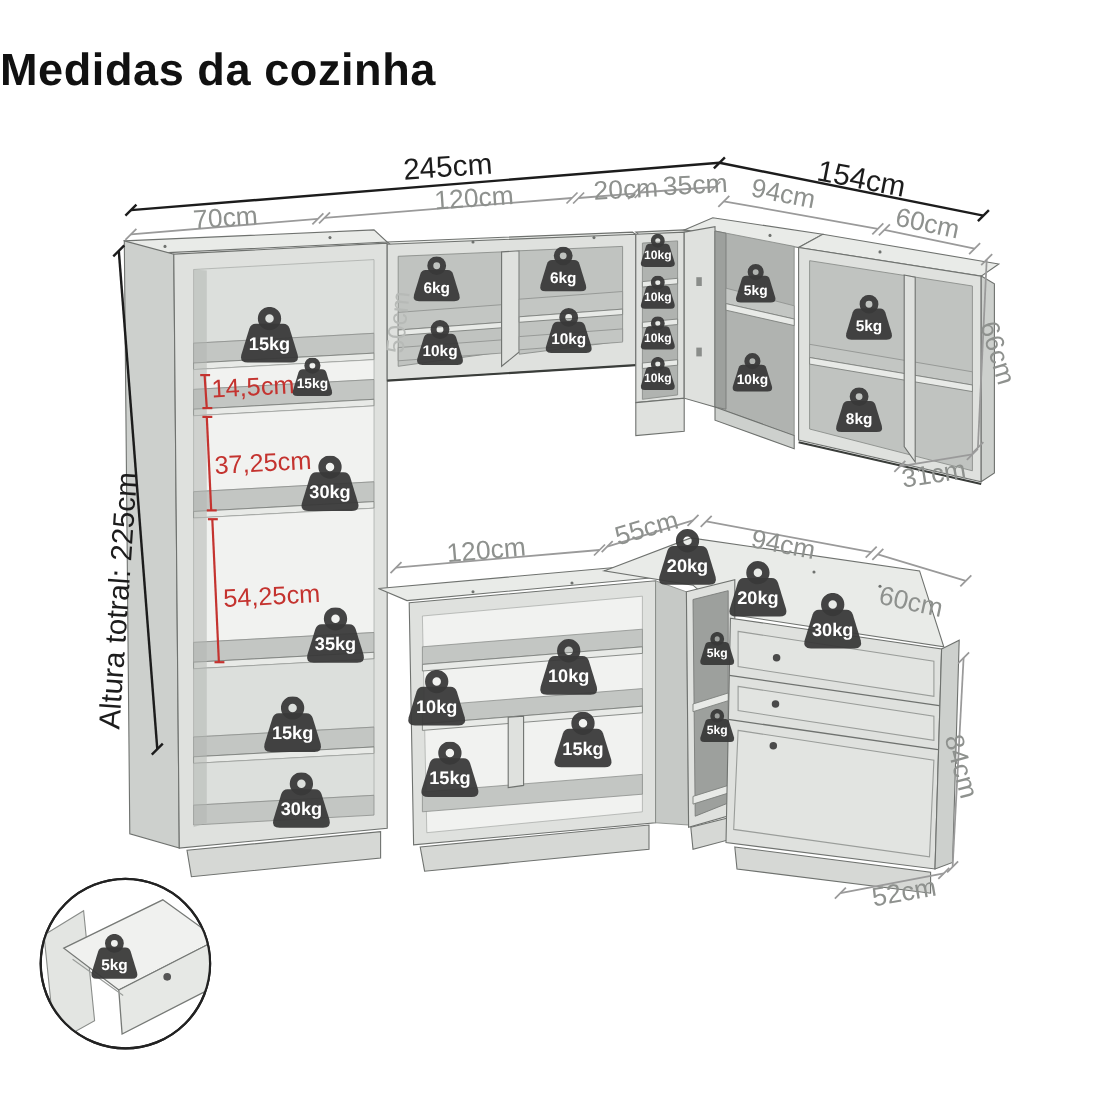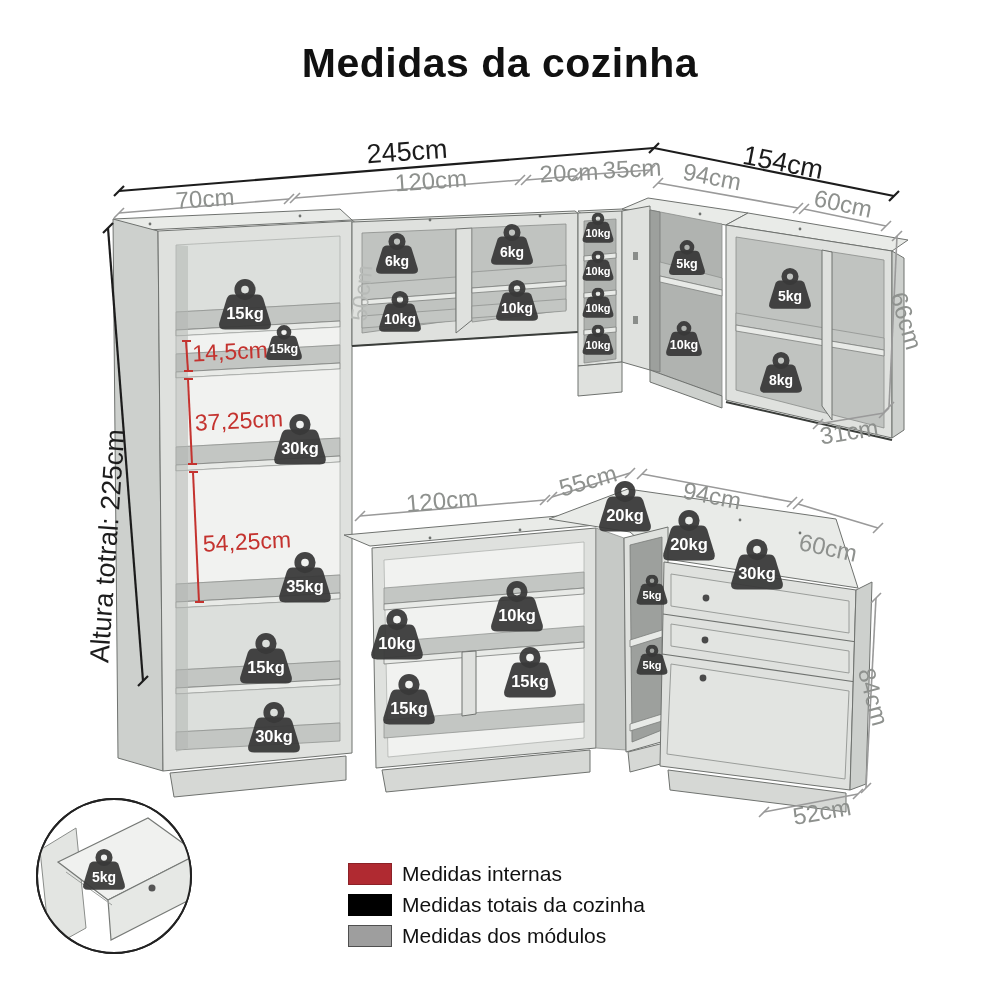--- a/index.html
+++ b/index.html
@@ -1,19 +1,19 @@
 <!DOCTYPE html>
 <html><head>
 <meta charset="utf-8">
 <style>
   html,body{margin:0;padding:0;background:#fff;}
   .stage{position:relative;width:1000px;height:1000px;background:#fff;overflow:hidden;
          font-family:"Liberation Sans", sans-serif;}
   .stage svg.scene{position:absolute;left:0;top:0;}
-  .page-title{position:absolute;left:0;top:40px;width:100%;text-align:center;
+  .page-title{position:absolute;left:0;top:40px;width:100%;text-align:left;
       font-size:41px;font-weight:bold;color:#111;letter-spacing:0.5px;}
   
   .dim{position:absolute;transform:translate(-50%,-50%) rotate(var(--r,0deg));
        font-size:24px;color:#8e918e;white-space:nowrap;}
   .dim.blk{color:#1c1c1c;font-size:27px;}
   .dim.alt{color:#1c1c1c;font-size:27px;}
   .dim.red{color:#c4332f;font-size:23px;}
   .dim.lt{color:#b7bab7;font-size:23px;}
   
   .wt{position:absolute;transform:translate(-50%,-50%);}
@@ -454,28 +454,14 @@
       </svg>
       <span class="kbt">5kg</span>
     </div>
   <div class="wt M" style="left:104px;top:870px">
       <svg viewBox="0 0 60 54" width="47" height="42">
         <use href="#kb"></use>
       </svg>
       <span class="kbt">5kg</span>
     </div>
 
-  <div class="legend">
-    <div class="row">
-      <div class="sw c0"></div>
-      <span class="lbl">Medidas internas</span>
-    </div>
-    <div class="row">
-      <div class="sw c1"></div>
-      <span class="lbl">Medidas totais da cozinha</span>
-    </div>
-    <div class="row">
-      <div class="sw c2"></div>
-      <span class="lbl">Medidas dos módulos</span>
-    </div>
-  </div>
 
 </div>
 
 </body></html>

